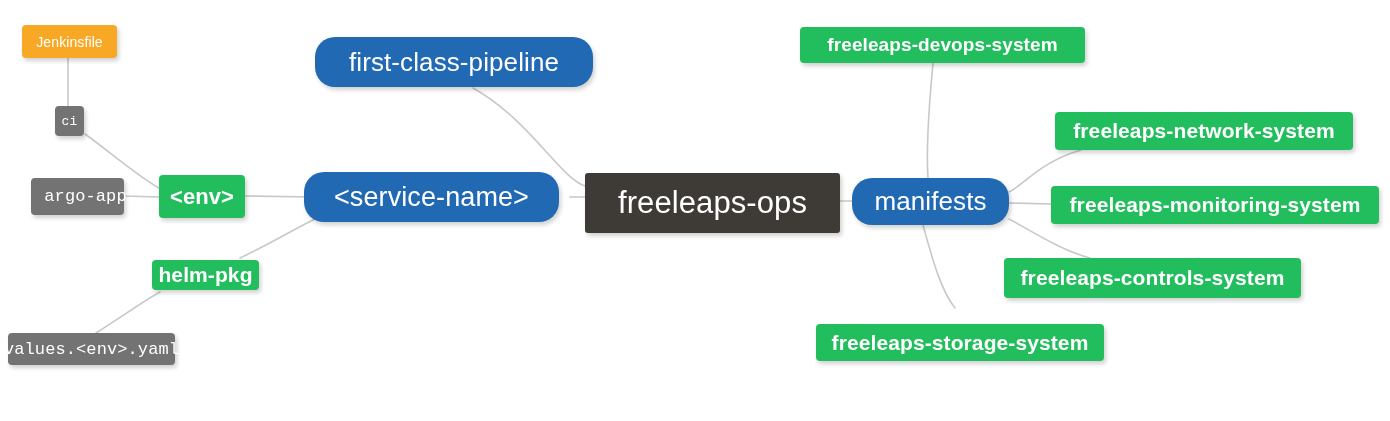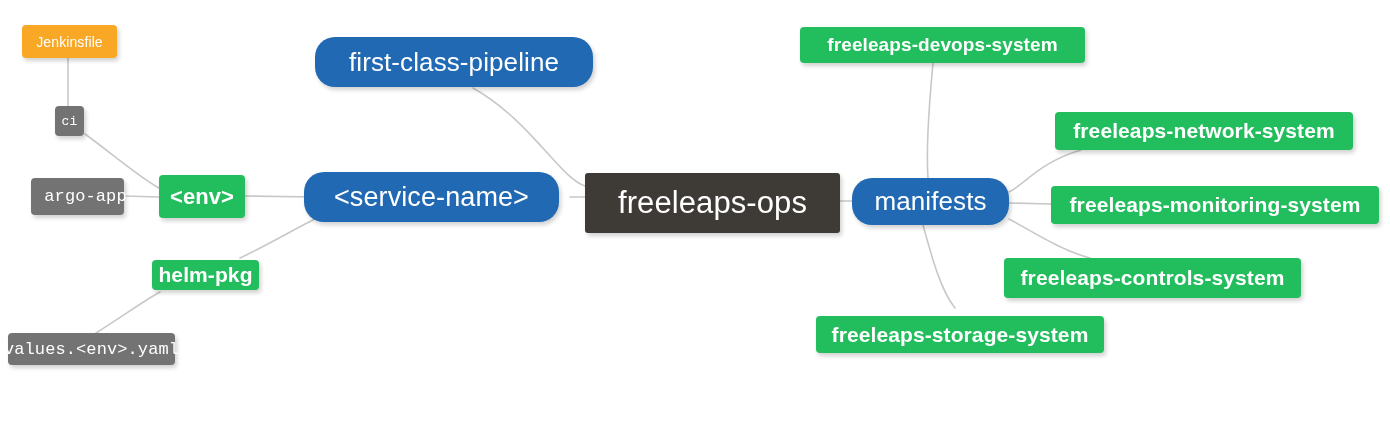--- a/index.html
+++ b/index.html
@@ -125,21 +125,21 @@
   </div>
 
   <div class="node node-green" style="left:152px; top:248px; width:107px; height:30px; font-size:21px;margin-top:12px;">
     <span>helm-pkg</span>
   </div>
 
   <div class="node node-green" style="left:1004px; top:258px; width:297px; height:40px; font-size:21px;">
     <span>freeleaps-controls-system</span>
   </div>
 
-  <div class="node node-green" style="left:816px; top:316px; width:288px; height:37px; font-size:21px;text-align:right;">
+  <div class="node node-green" style="left:816px; top:324px; width:288px; height:37px; font-size:21px;text-align:right;">
     <span>freeleaps-storage-system</span>
   </div>
 
   <div class="node node-red" style="left:8px; top:333px; width:167px; height:32px; font-size:17px;">
     <span>values.&lt;env&gt;.yaml</span>
   </div>
 
 </div>
 
 </body></html>

